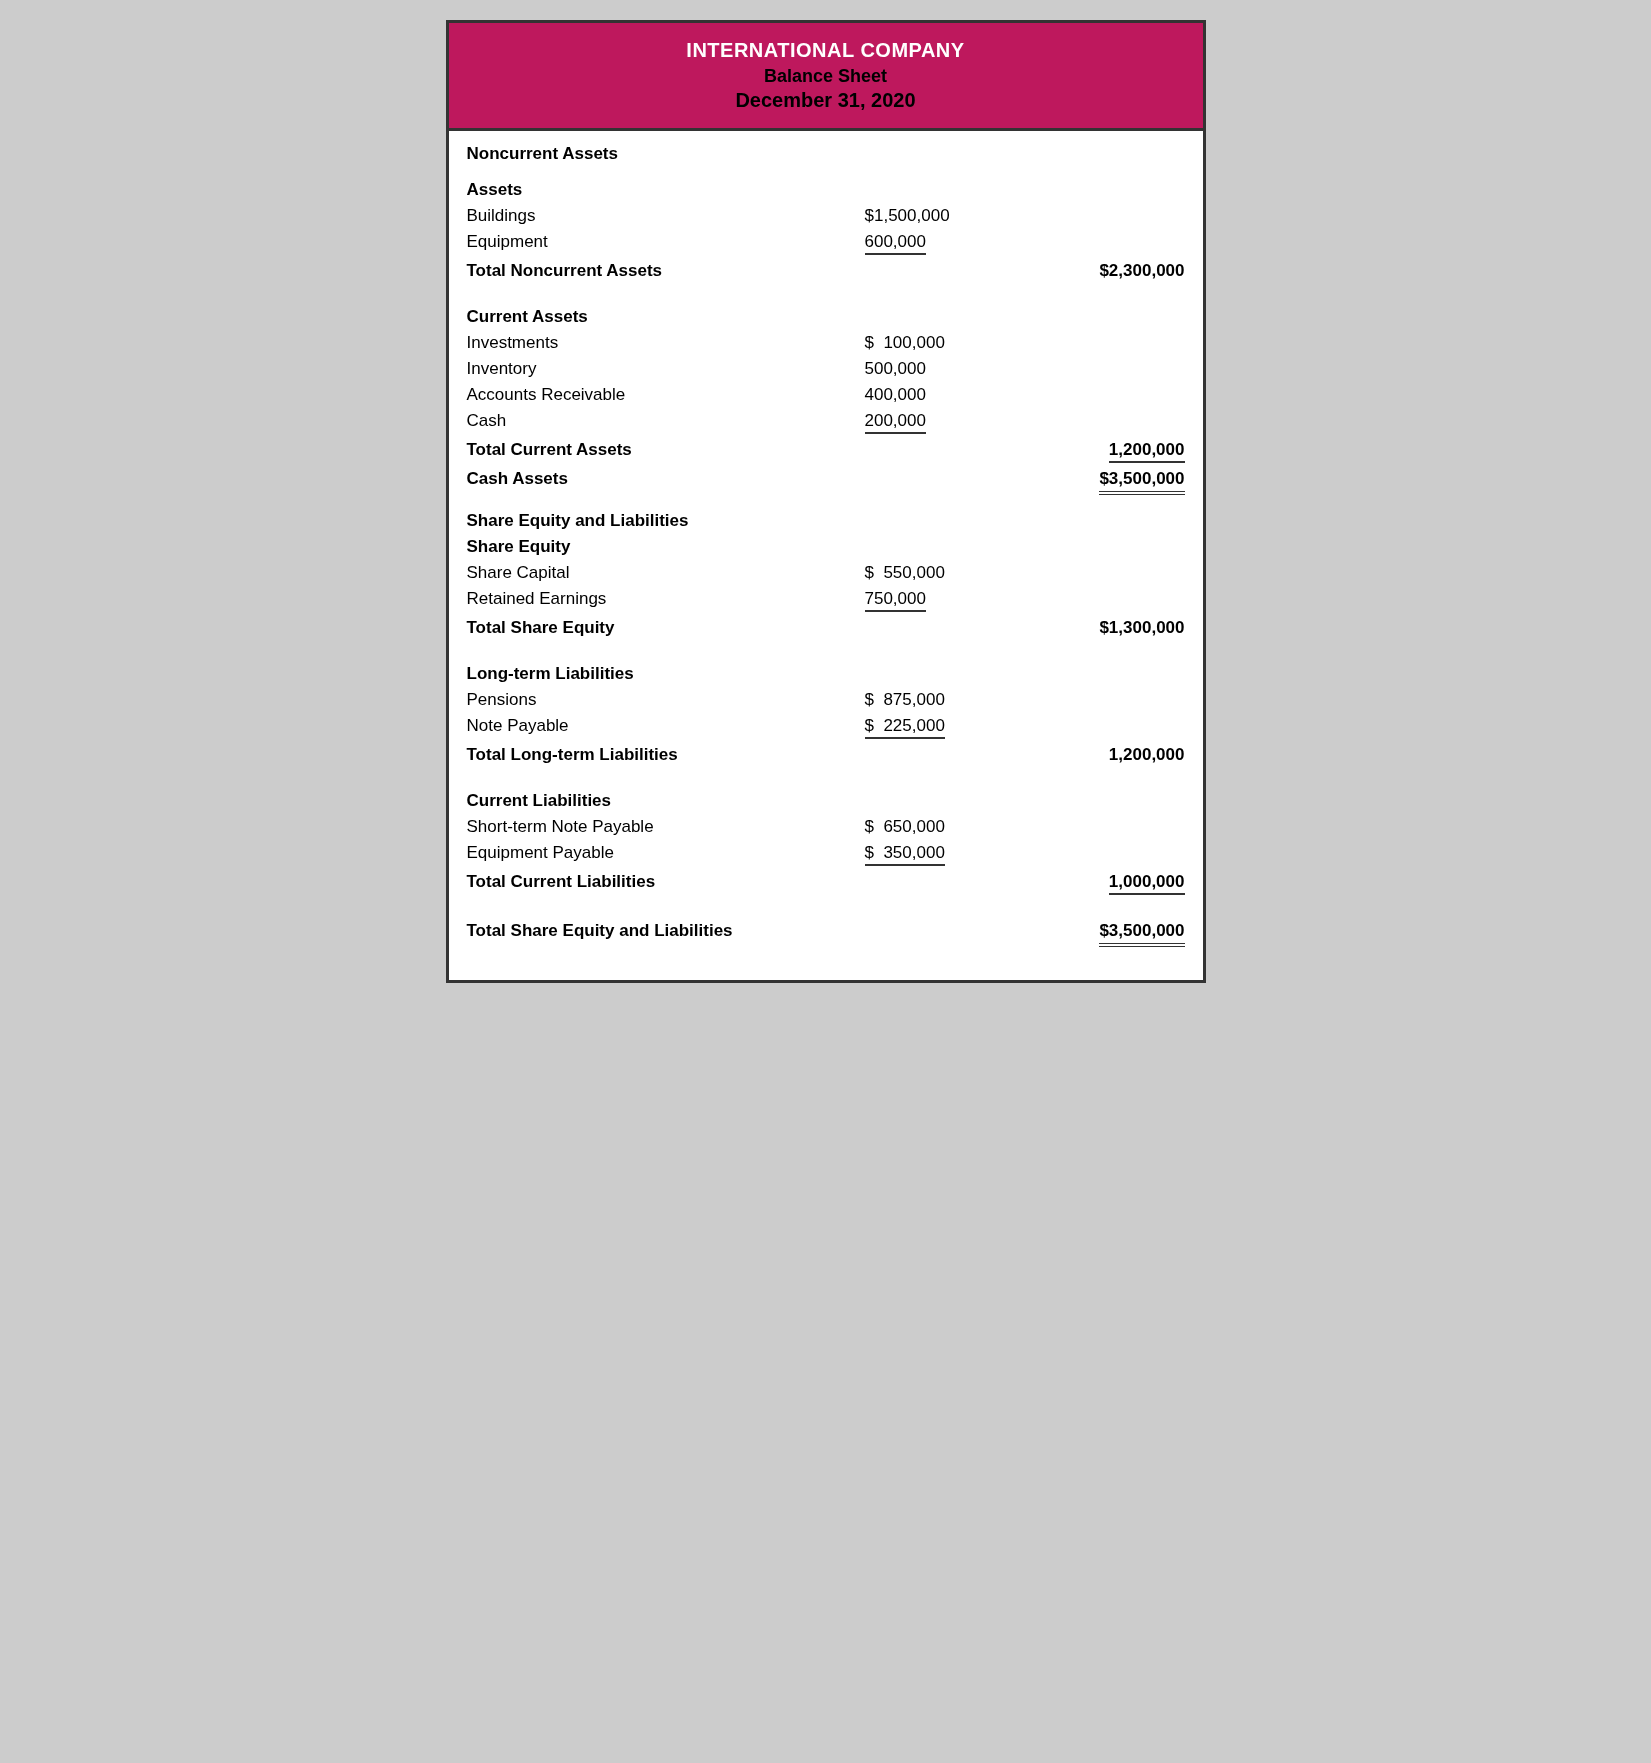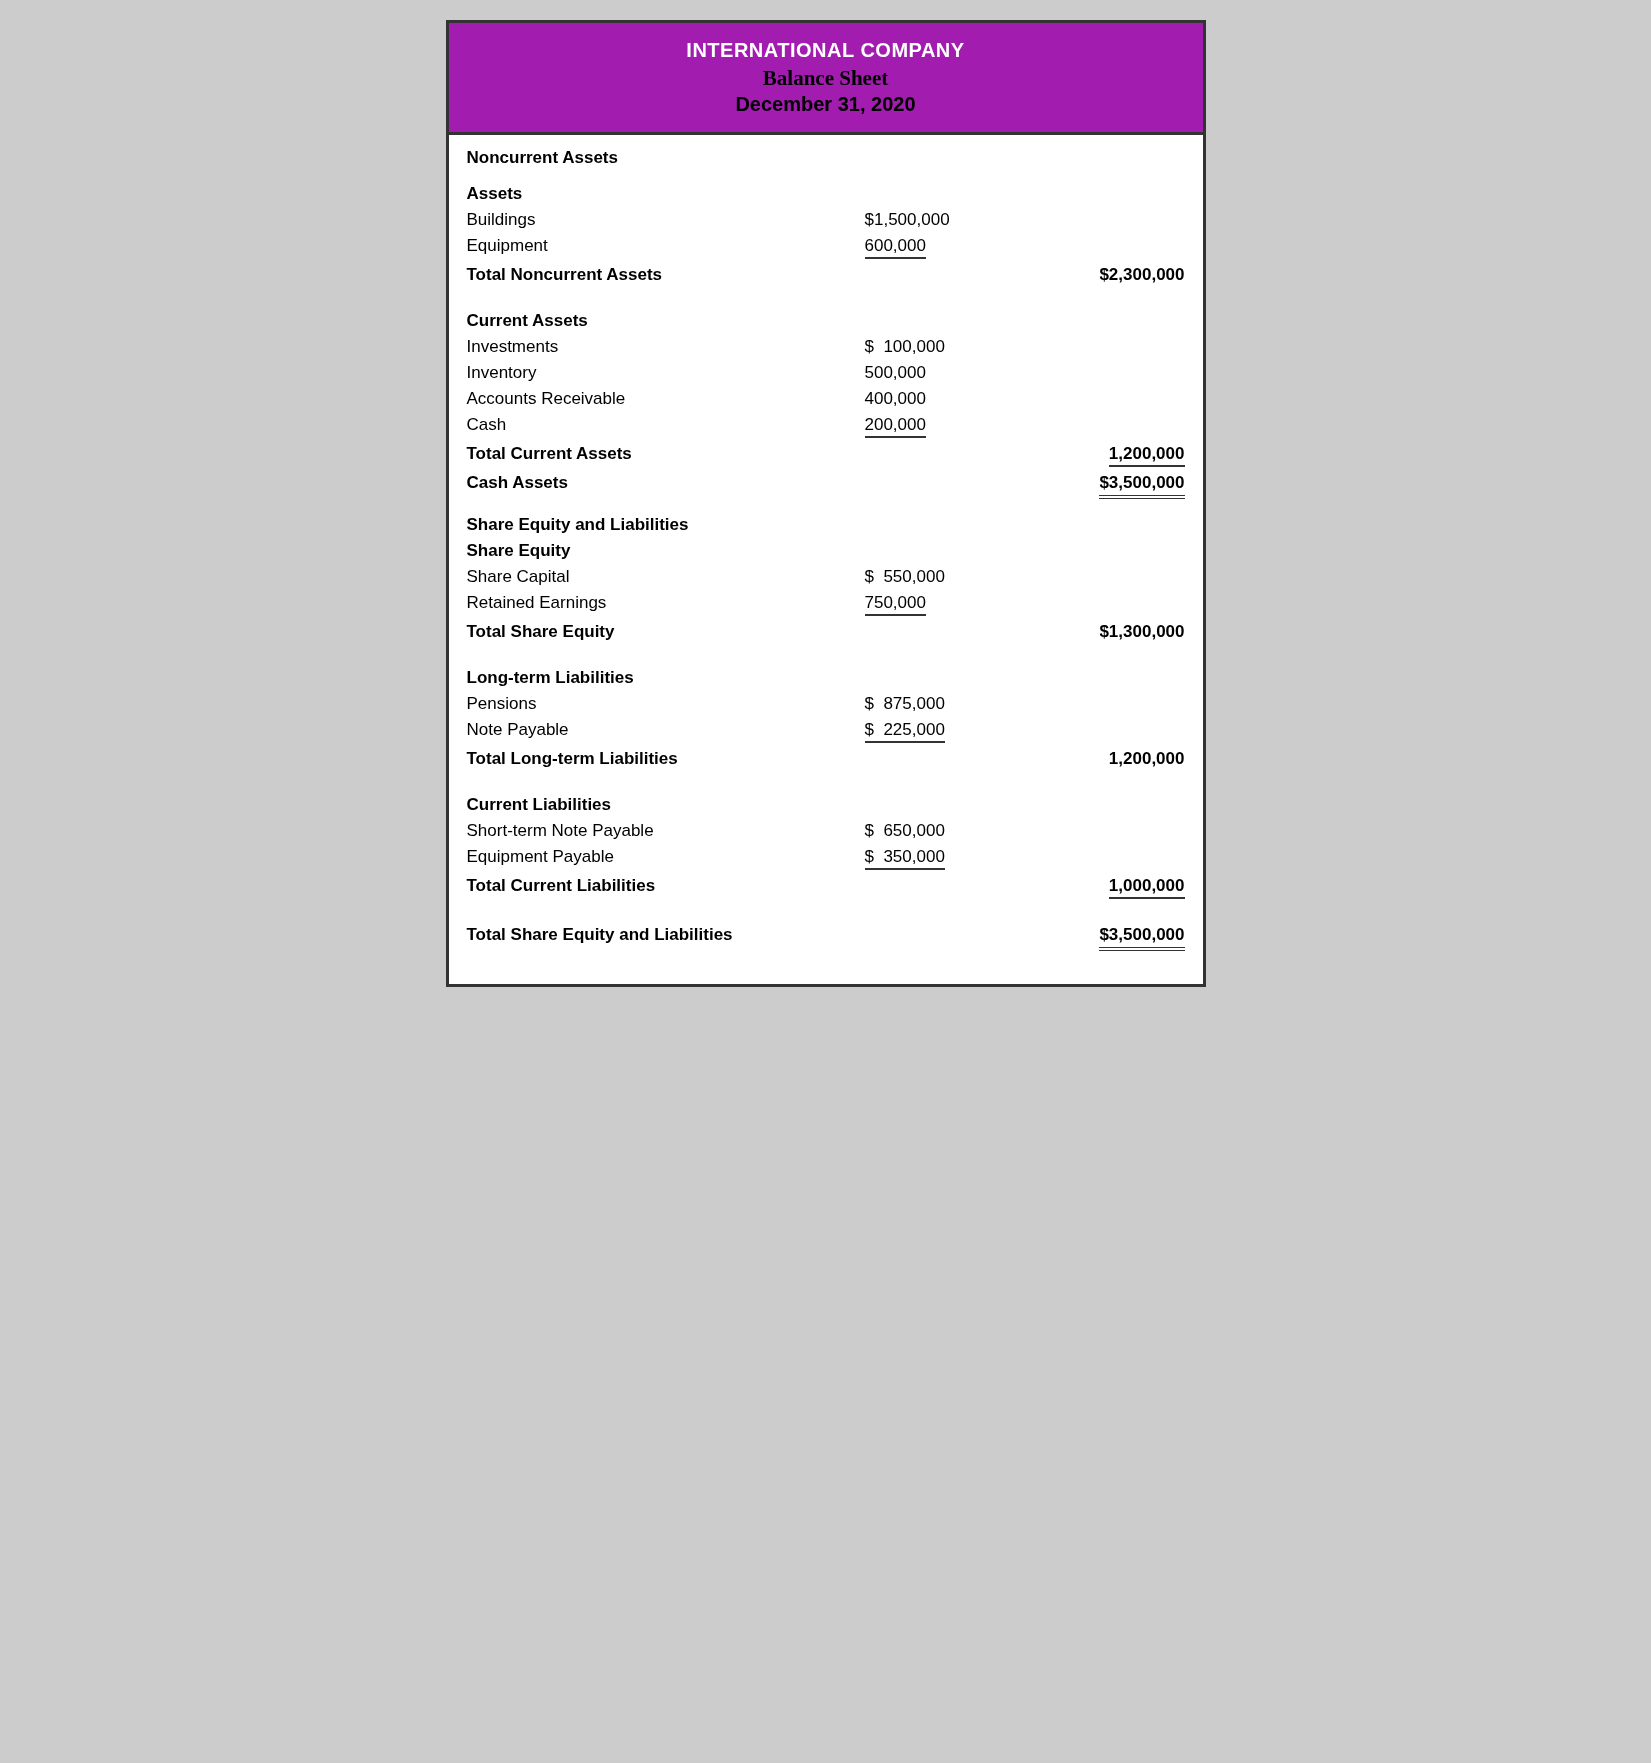--- a/index.html
+++ b/index.html
@@ -17,39 +17,38 @@
       font-family: Arial, sans-serif;
     }
 
     .balance-sheet-container {
       width: 760px;
       border: 3px solid #333;
       background: #fff;
     }
 
     .header {
-      background-color: #a21caf;
+      background-color: #be185d;
       text-align: center;
       padding: 16px 10px;
       border-bottom: 3px solid #333;
     }
 
     .header-company {
       font-size: 20px;
       font-weight: bold;
       color: #fff;
       letter-spacing: 0.5px;
     }
 
     .header-title {
-      font-size: 21px;
+      font-size: 18px;
       font-weight: bold;
       color: #000;
       margin-top: 4px;
-      font-family: Liberation Serif, serif;
     }
 
     .header-date {
       font-size: 20px;
       font-weight: bold;
       color: #000;
       margin-top: 2px;
     }
 
     .body {

